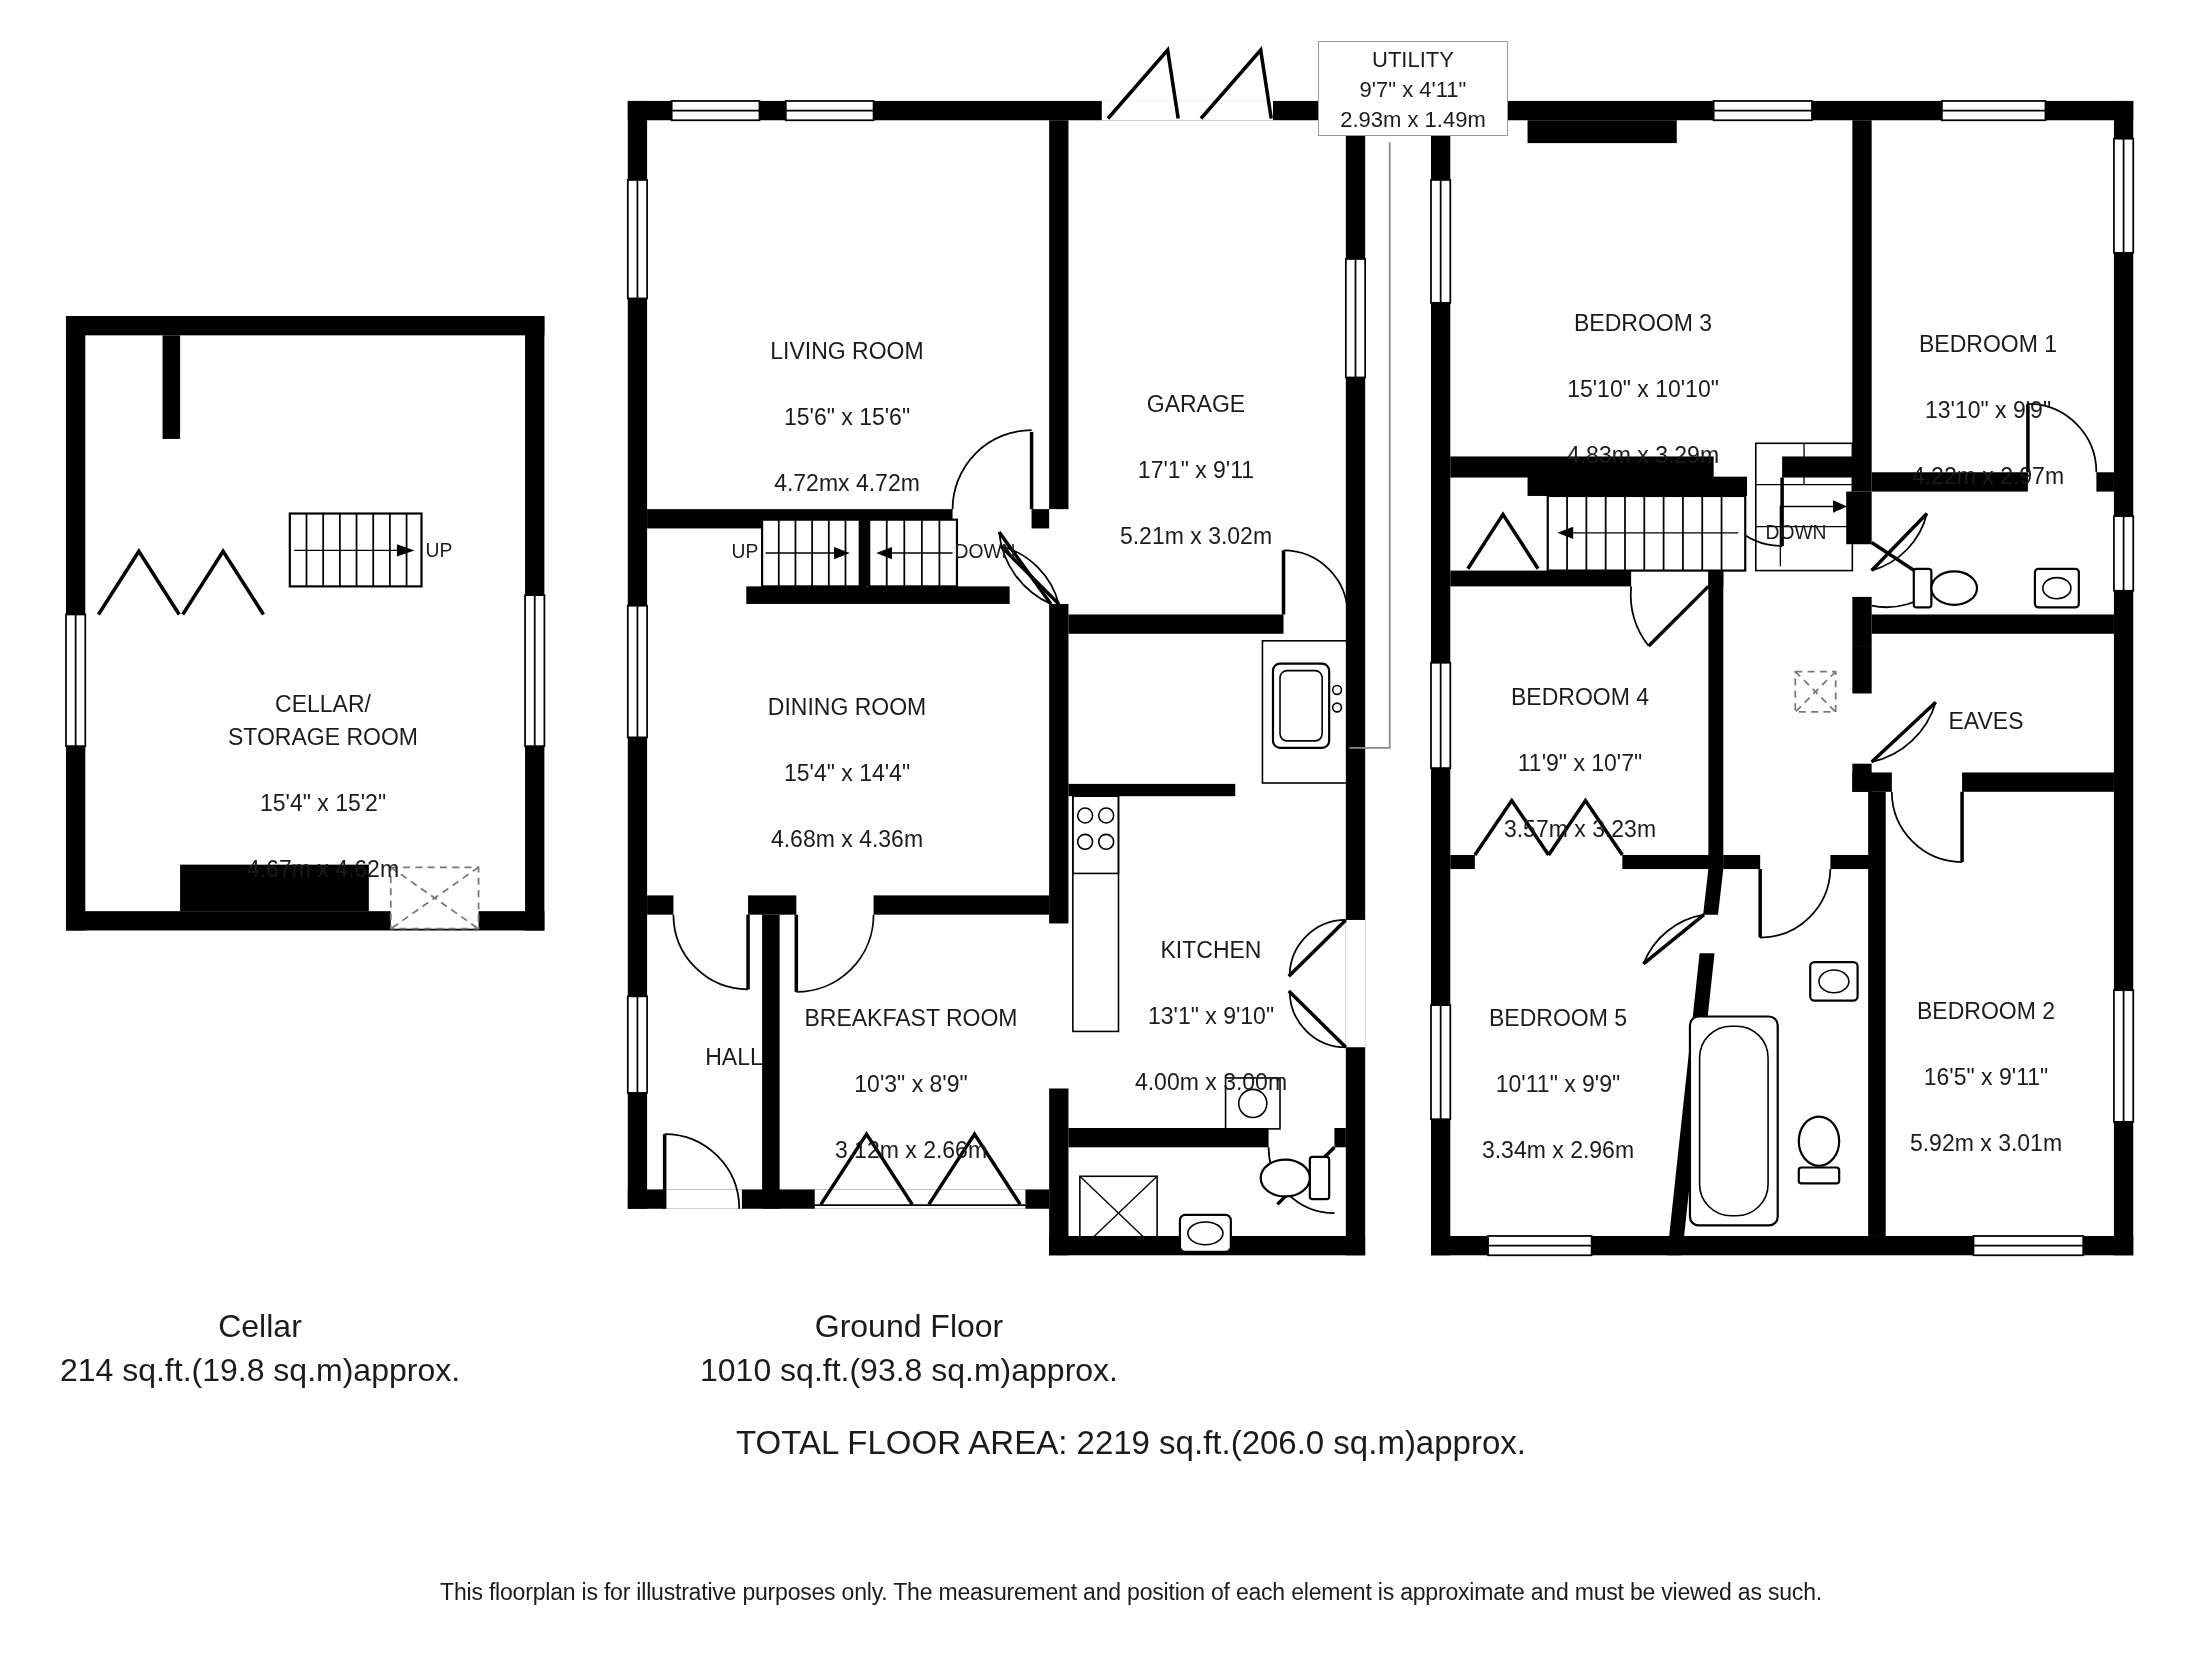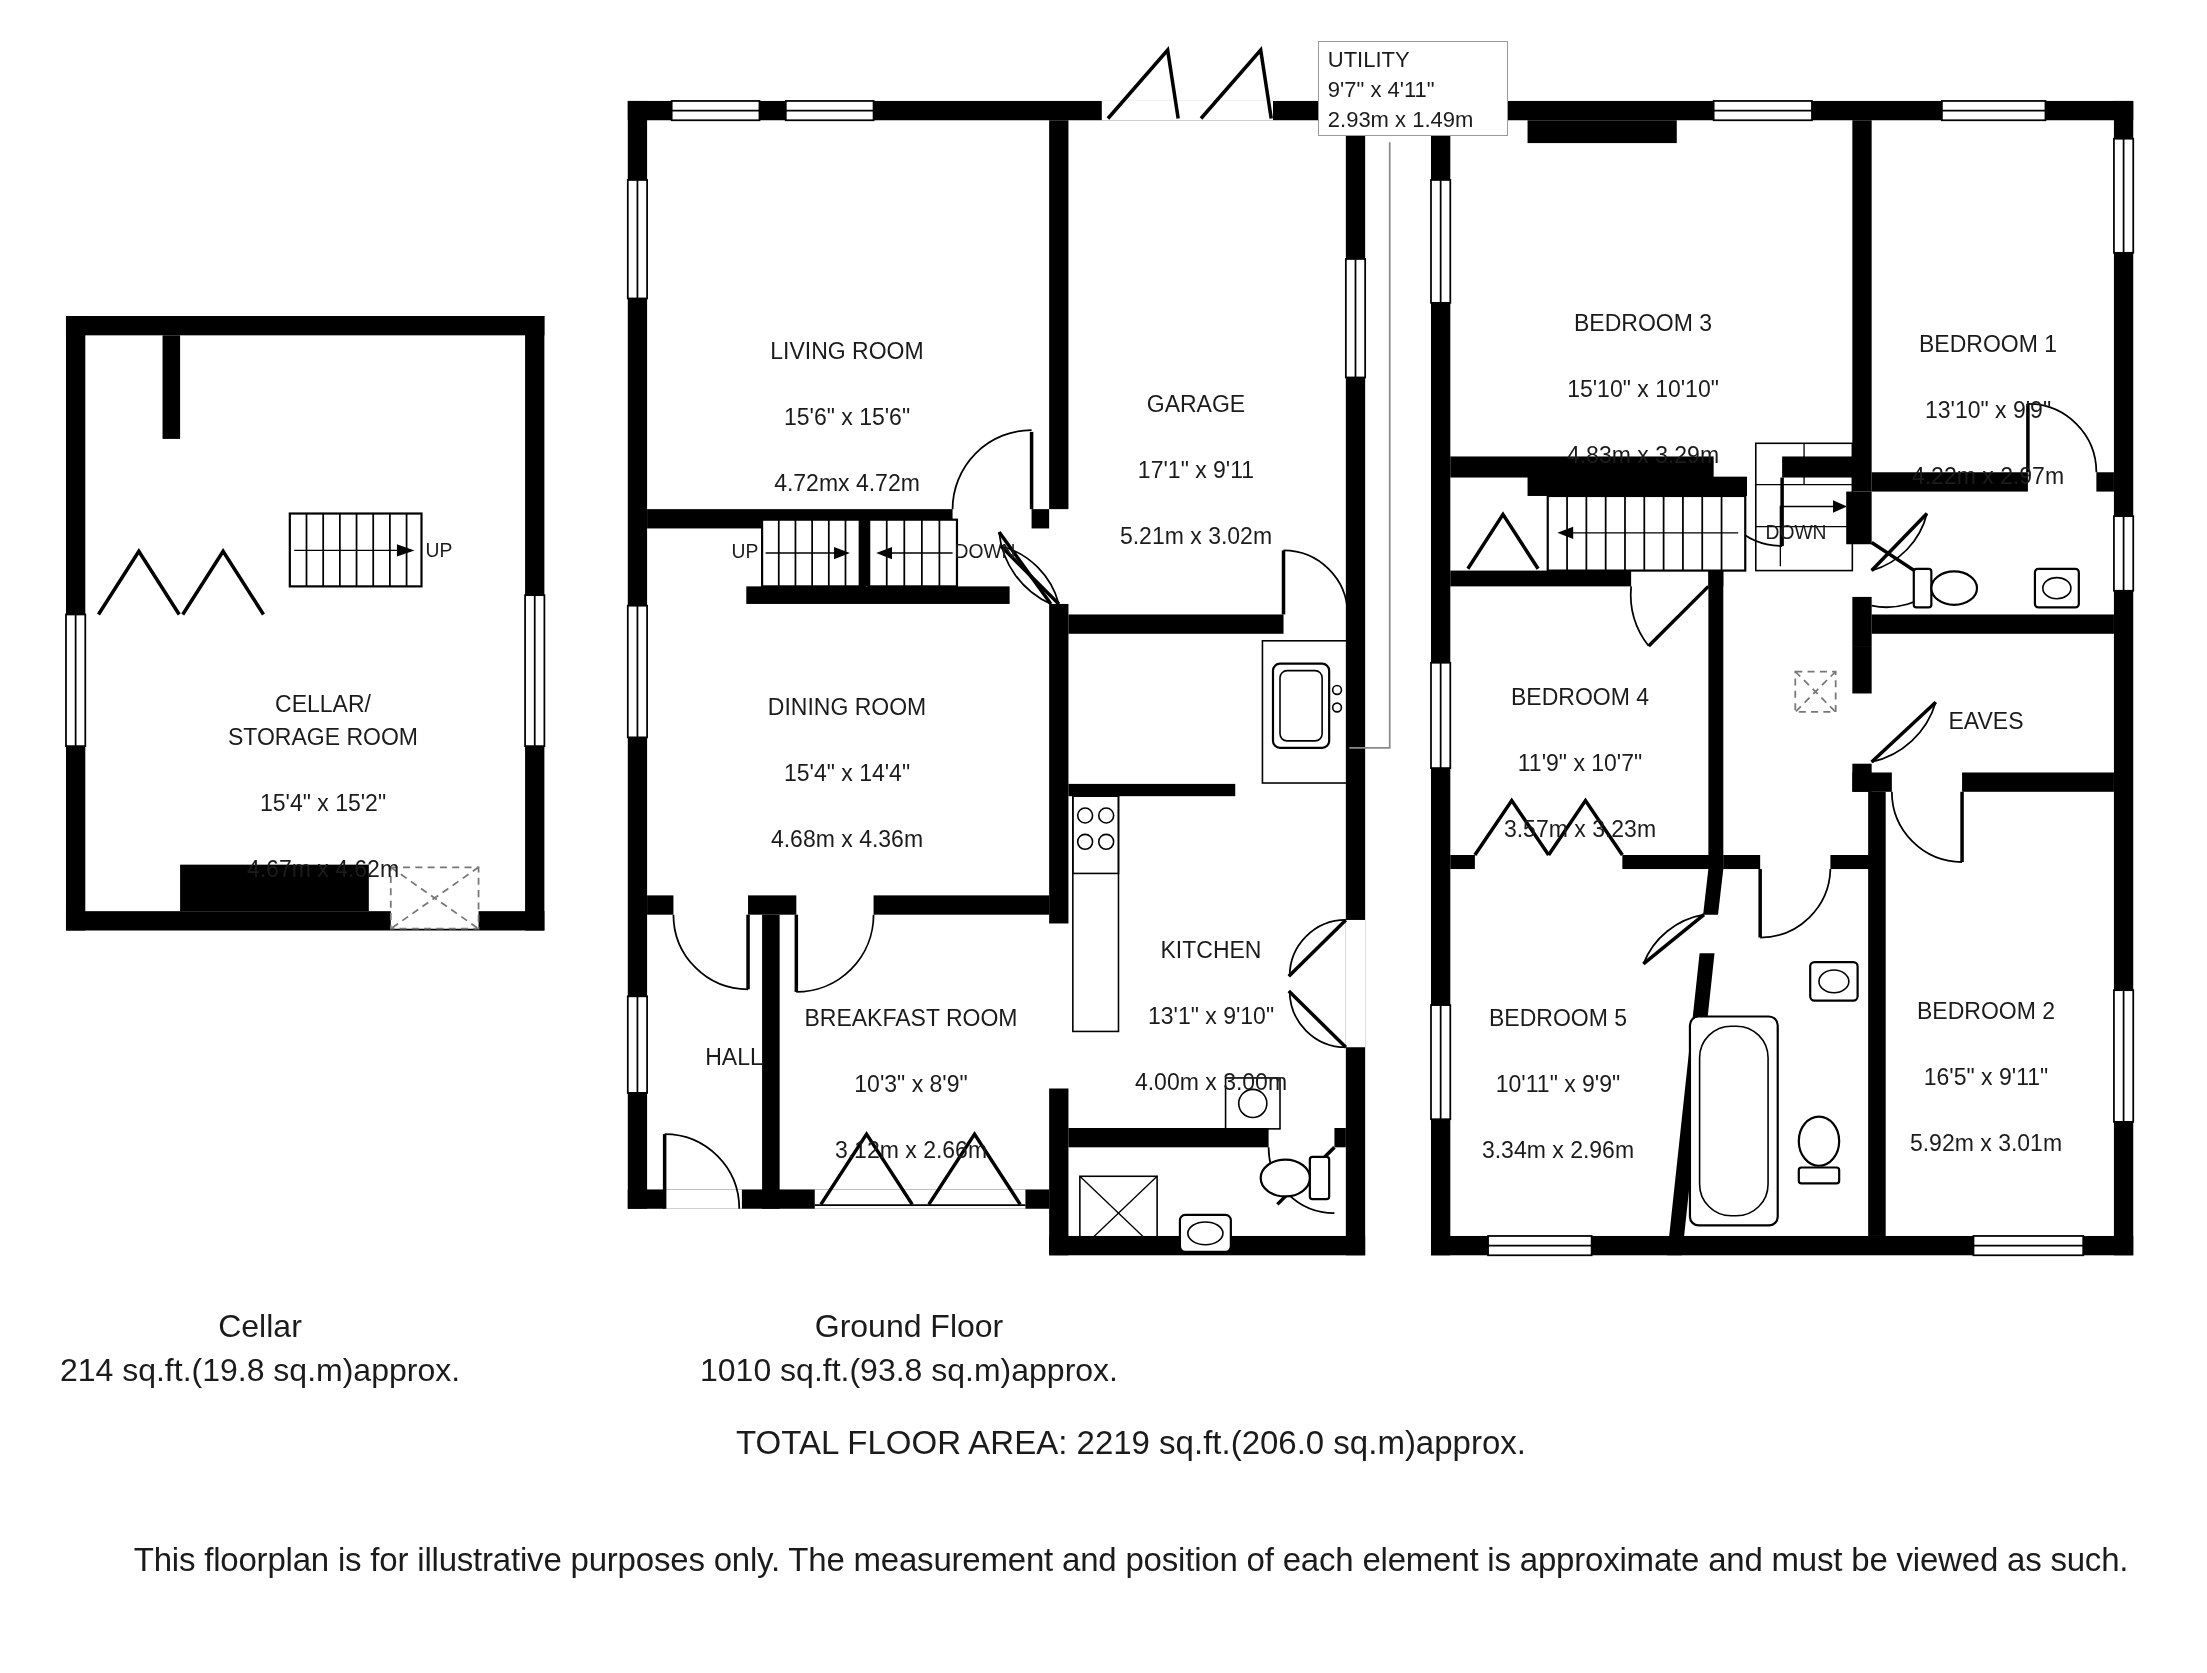--- a/index.html
+++ b/index.html
@@ -2,27 +2,27 @@
 <html style="font-size:14px"><head>
 <meta charset="utf-8">
 <style>
   html,body{margin:0;padding:0;background:#ffffff;}
   #canvas{position:relative;width:2208px;height:1674px;background:#fff;
           font-family:"Liberation Sans",sans-serif;color:#1b1b1b;overflow:hidden;}
   #plan-svg{position:absolute;left:0;top:0;}
   .rlabel{position:absolute;transform:translateX(-50%);text-align:center;
           font-size:23px;line-height:33px;white-space:pre-line;}
   .slabel{position:absolute;transform:translateX(-50%);font-size:19.3px;line-height:19.3px;}
-  .ubox{position:absolute;border:1.8px solid #9a9a9a;background:#fff;text-align:left;
+  .ubox{position:absolute;border:1.8px solid #9a9a9a;background:#fff;text-align:center;
         font-size:22px;line-height:30px;padding:2.6px 8.8px;box-sizing:border-box;}
   .caption{position:absolute;transform:translateX(-50%);text-align:center;
            font-size:32px;line-height:44px;white-space:nowrap;}
   .total{position:absolute;transform:translateX(-50%);font-size:33px;white-space:nowrap;}
-  .disclaimer{position:absolute;transform:translateX(-50%);font-size:33px;
-              white-space:nowrap;letter-spacing:-0.2px;}
+  .disclaimer{position:absolute;transform:translateX(-50%);font-size:23px;
+              white-space:nowrap;letter-spacing:-0.2px;margin-top:38px;}
   svg .w{fill:#000;}
   svg .win{fill:#fff;stroke:#000;stroke-width:2;}
   svg .ol{fill:#fff;stroke:#000;stroke-width:2.5;}
   svg .t{stroke:#000;stroke-width:2;fill:none;}
   svg .t15{stroke:#000;stroke-width:1.5;fill:none;}
   svg .leaf{stroke:#000;stroke-width:4;fill:none;}
   svg .arc{stroke:#000;stroke-width:2;fill:none;}
   svg .chev{stroke:#000;stroke-width:4;fill:none;stroke-linejoin:miter;}
   svg .fix{fill:#fff;stroke:#000;stroke-width:2.5;}
   svg .fixthin{fill:none;stroke:#000;stroke-width:1.8;}

